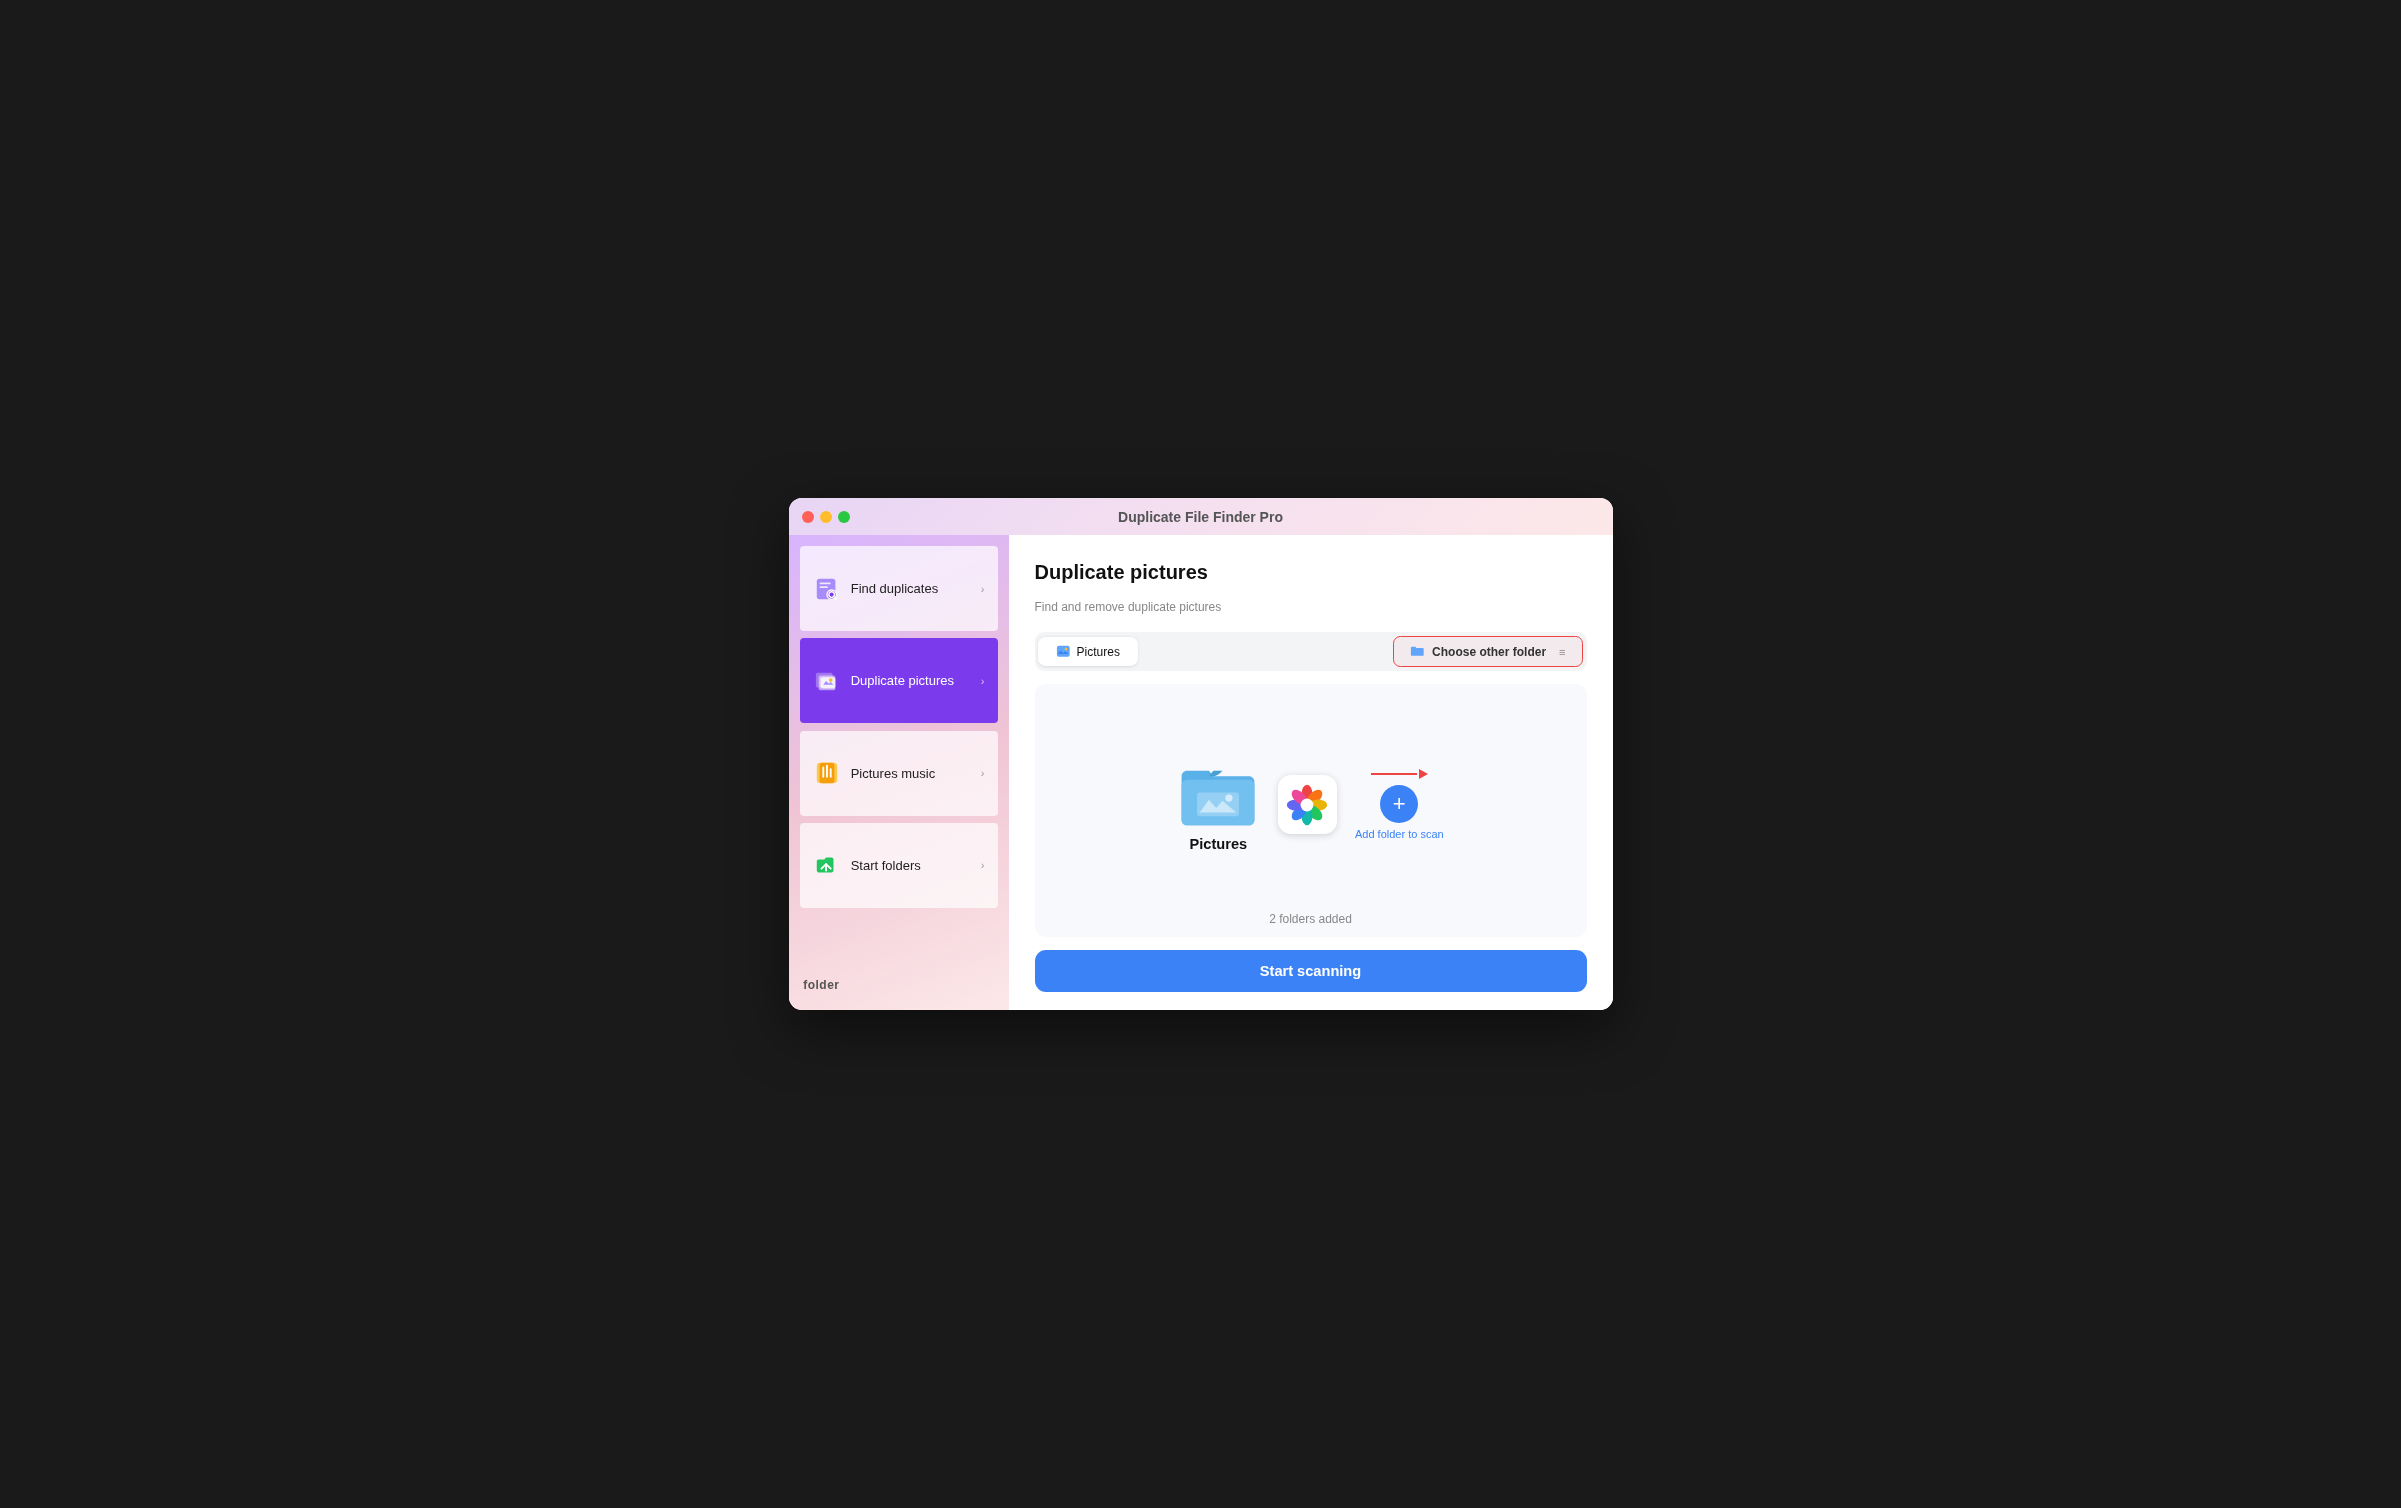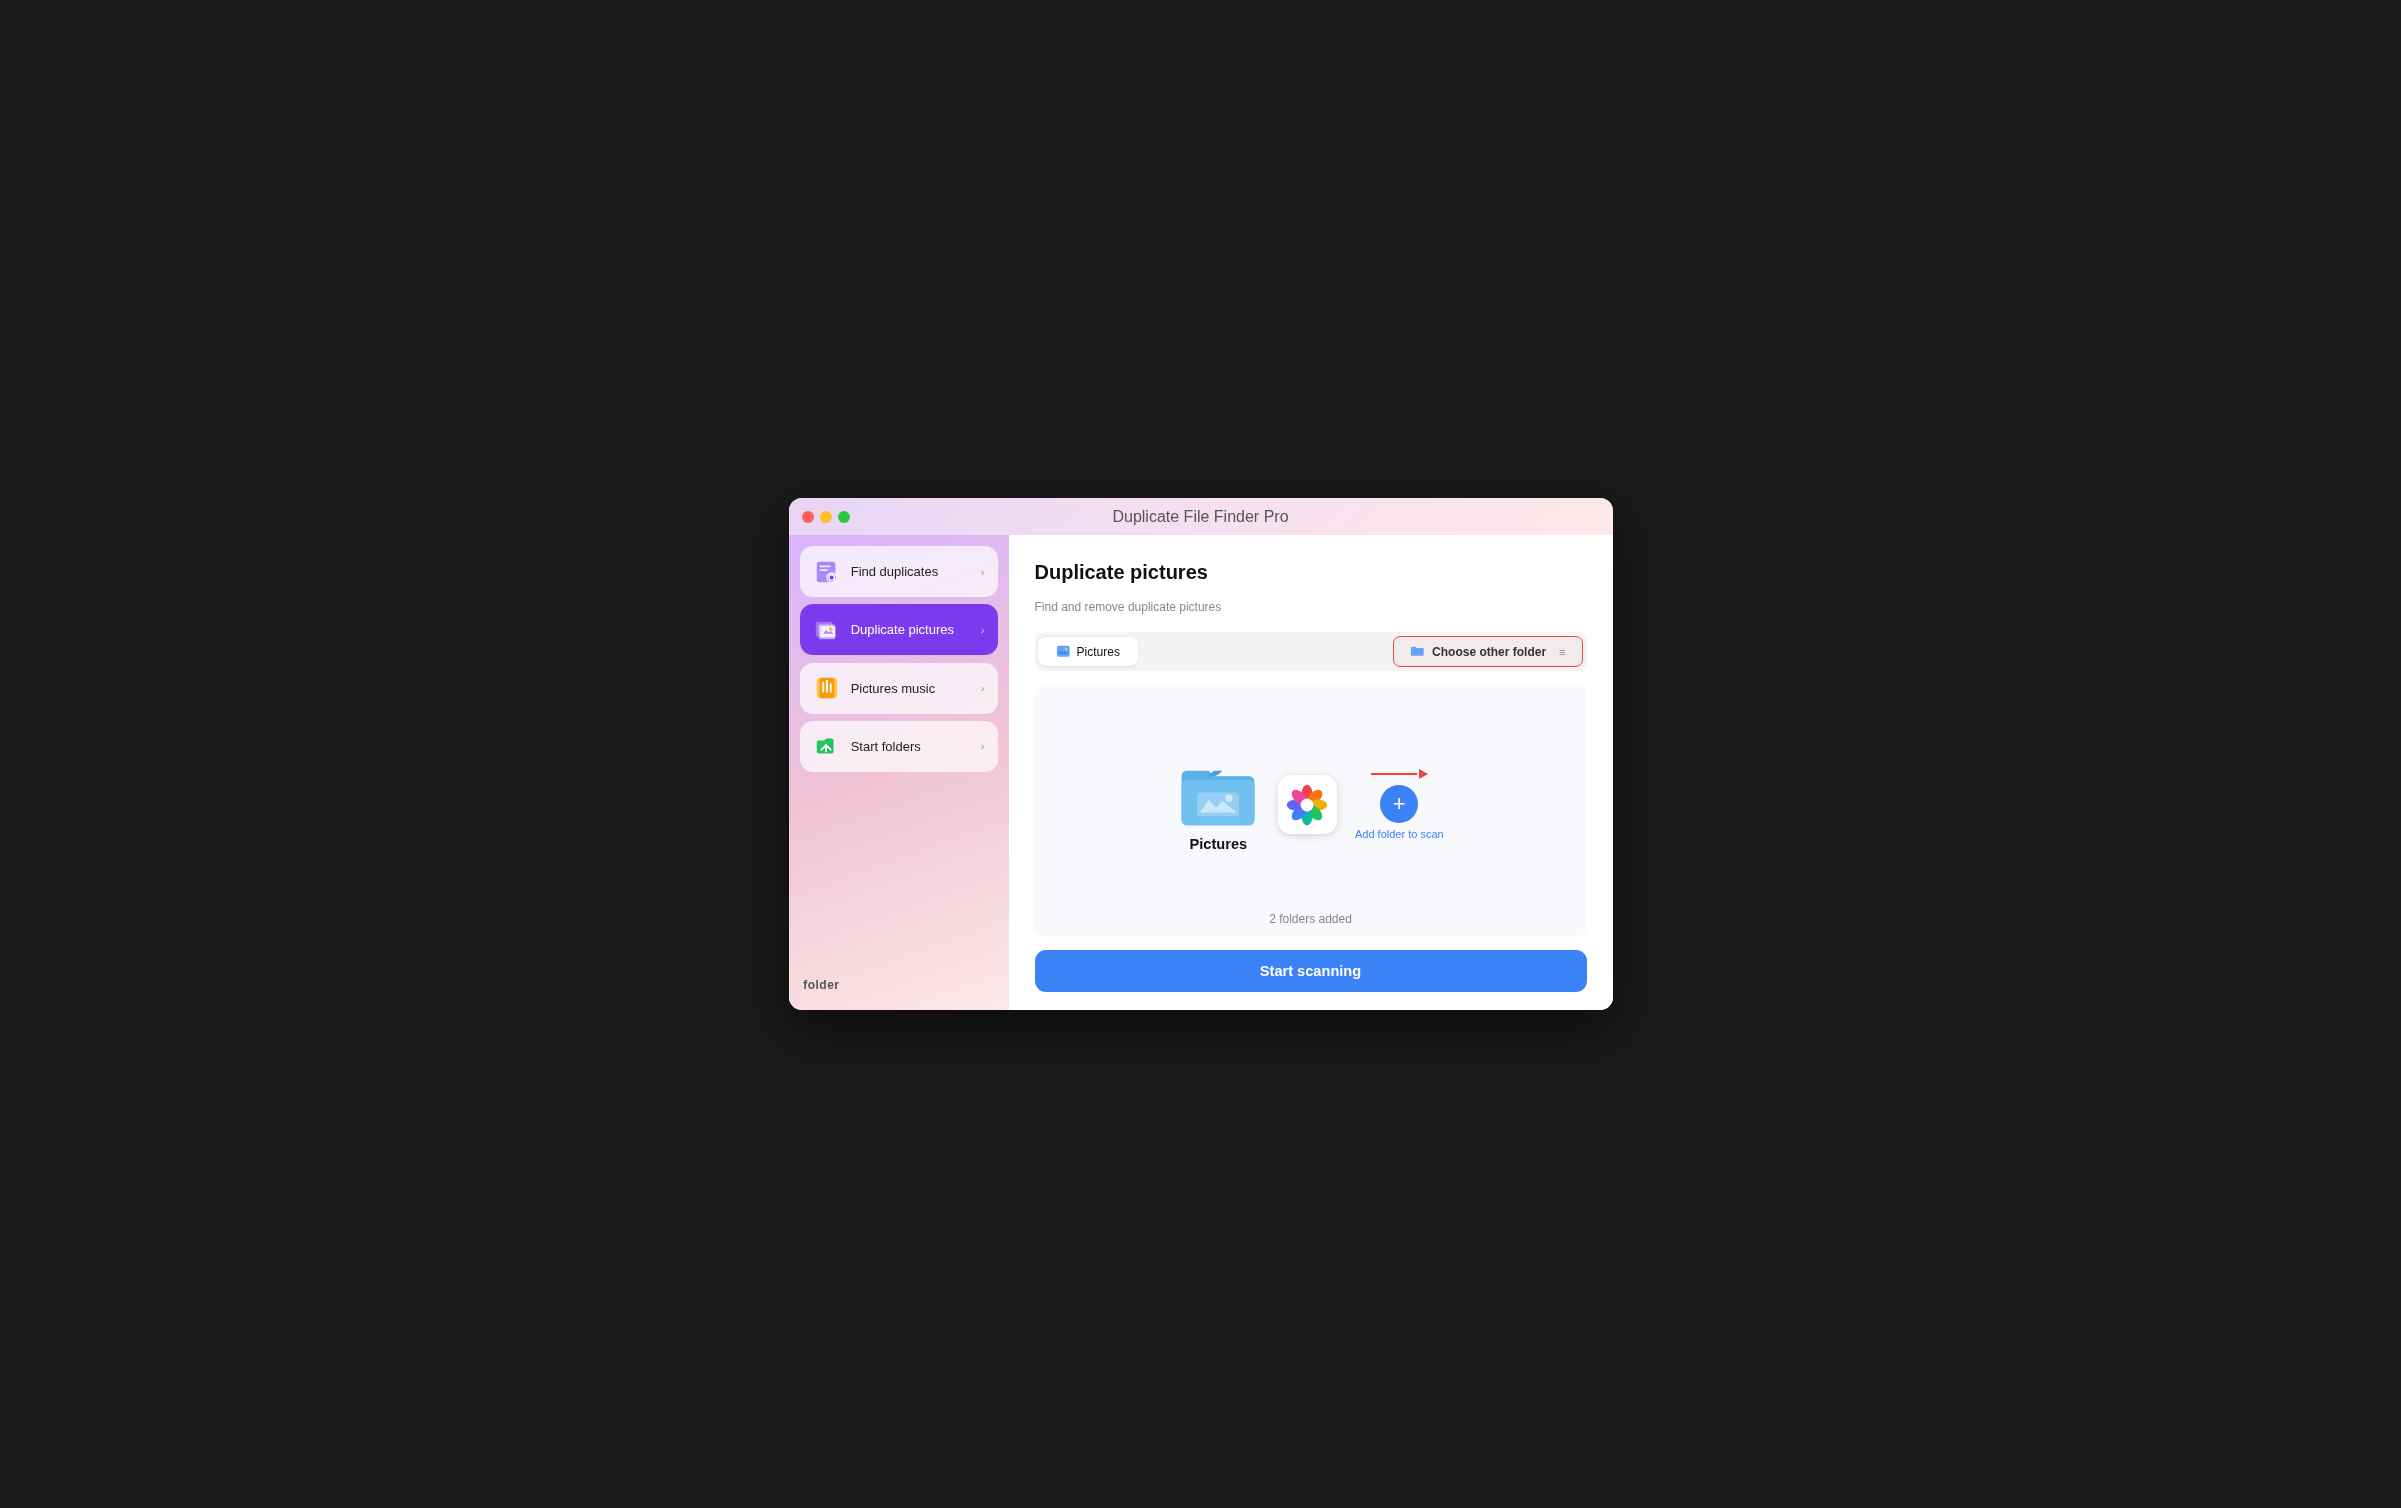--- a/index.html
+++ b/index.html
@@ -44,23 +44,23 @@
     .traffic-light {
       width: 12px;
       height: 12px;
       border-radius: 50%;
     }
     .tl-red { background: #ff5f57; }
     .tl-yellow { background: #ffbd2e; }
     .tl-green { background: #28c940; }
 
     .title-text {
-      font-size: 16px;
+      font-size: 14px;
       color: #555;
-      font-weight: 400;
+      font-weight: 700;
     }
 
     .main-content {
       display: flex;
       flex: 1;
       overflow: hidden;
     }
 
     
     .sidebar {
@@ -75,22 +75,22 @@
     .sidebar-items {
       flex: 1;
       display: flex;
       flex-direction: column;
       gap: 7.3px;
     }
 
     .sidebar-item {
       display: flex;
       align-items: center;
-      padding: 11px 13px;
-      border-radius: 13px;
+      padding: 28px 13px;
+      border-radius: 4px;
       cursor: pointer;
       background: rgba(255,255,255,0.7);
       transition: background 0.15s;
       position: relative;
     }
 
     .sidebar-item.active {
       background: #7c3aed;
     }
 

